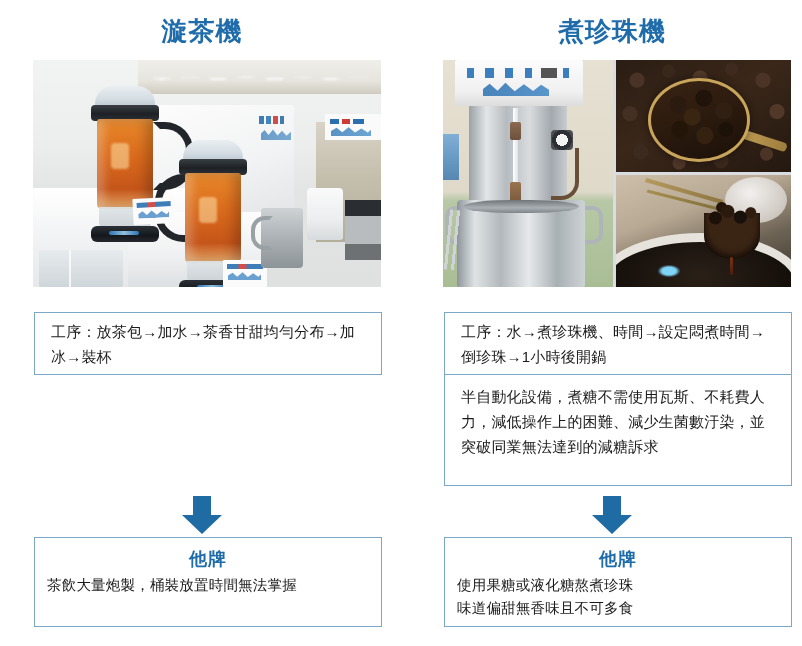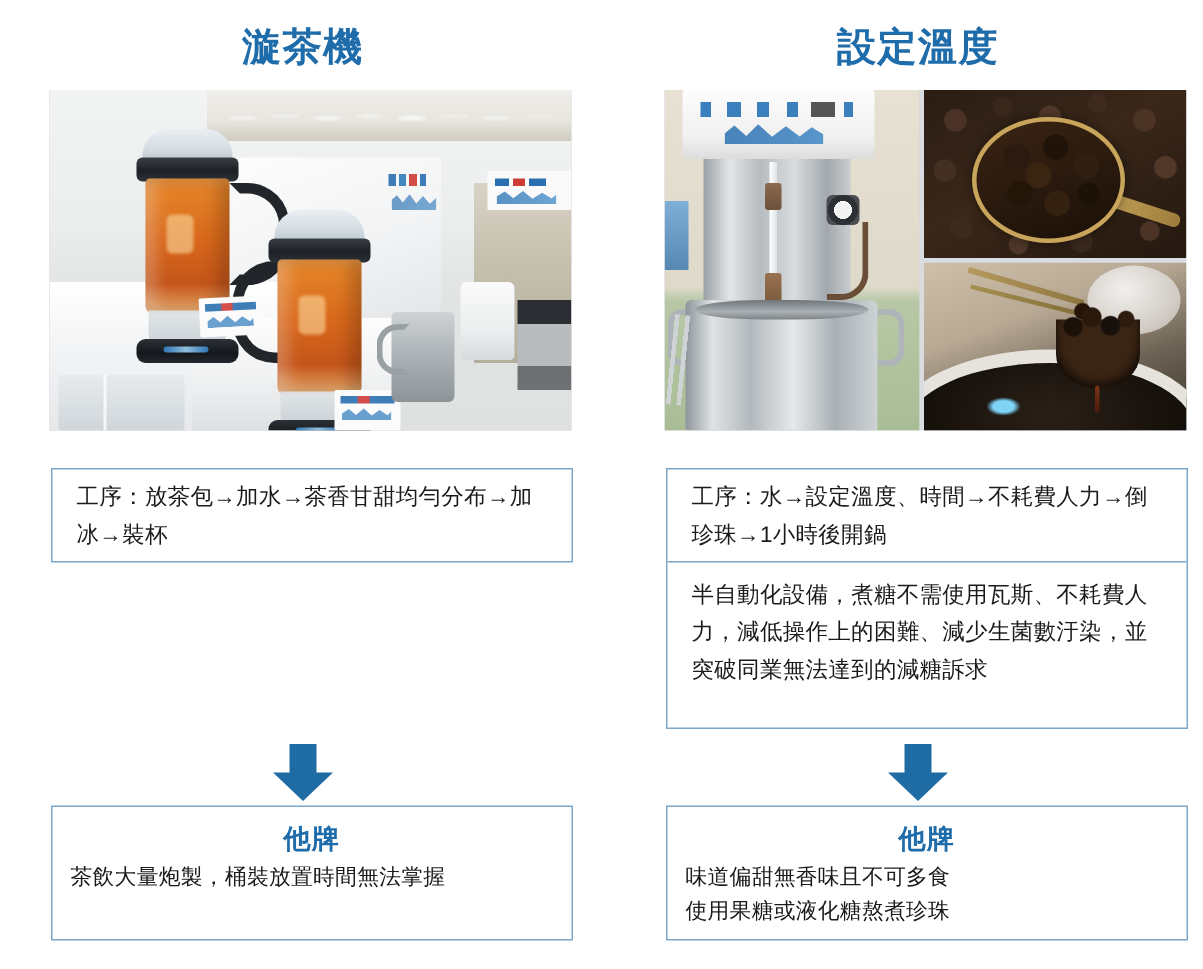--- a/index.html
+++ b/index.html
@@ -520,21 +520,21 @@
     <div class="boxgroup bottom">
       <div class="comp-title">他牌</div>
       <div class="comp-body">
         <div>茶飲大量炮製，桶裝放置時間無法掌握</div>
       </div>
     </div>
   </div>
 
   <div class="column right">
 
-    <div class="col-title">設定溫度</div>
+    <div class="col-title">煮珍珠機</div>
 
     <div class="photo-area split">
       <div class="photo ph-pot">
         <div class="wallpaper"></div>
         <div class="blue-box"></div>
         <div class="head-panel">
           <div class="icons"></div>
           <div class="brand"></div>
         </div>
         <div class="steel-column"></div>
@@ -561,32 +561,32 @@
           <div class="rod"></div>
           <div class="rod2"></div>
           <div class="strainer"></div>
           <div class="pearl-pile"></div>
           <div class="drip"></div>
         </div>
       </div>
     </div>
 
     <div class="boxgroup top">
-      <div class="box process">工序：水→設定溫度、時間→不耗費人力→倒珍珠→1小時後開鍋</div>
+      <div class="box process">工序：水→煮珍珠機、時間→設定悶煮時間→倒珍珠→1小時後開鍋</div>
       <div class="box benefit">半自動化設備，煮糖不需使用瓦斯、不耗費人力，減低操作上的困難、減少生菌數汙染，並突破同業無法達到的減糖訴求</div>
     </div>
 
     <div class="arrow">
       <svg width="56" height="38" viewBox="0 0 56 38" aria-hidden="true">
         <polygon points="19,0 37,0 37,19 48,19 28,38 8,19 19,19" fill="#1f6ca5"></polygon>
       </svg>
     </div>
 
     <div class="boxgroup bottom">
       <div class="comp-title">他牌</div>
       <div class="comp-body">
+        <div>使用果糖或液化糖熬煮珍珠</div>
         <div>味道偏甜無香味且不可多食</div>
-        <div>使用果糖或液化糖熬煮珍珠</div>
       </div>
     </div>
   </div>
 
 </div>
 
 </body></html>

